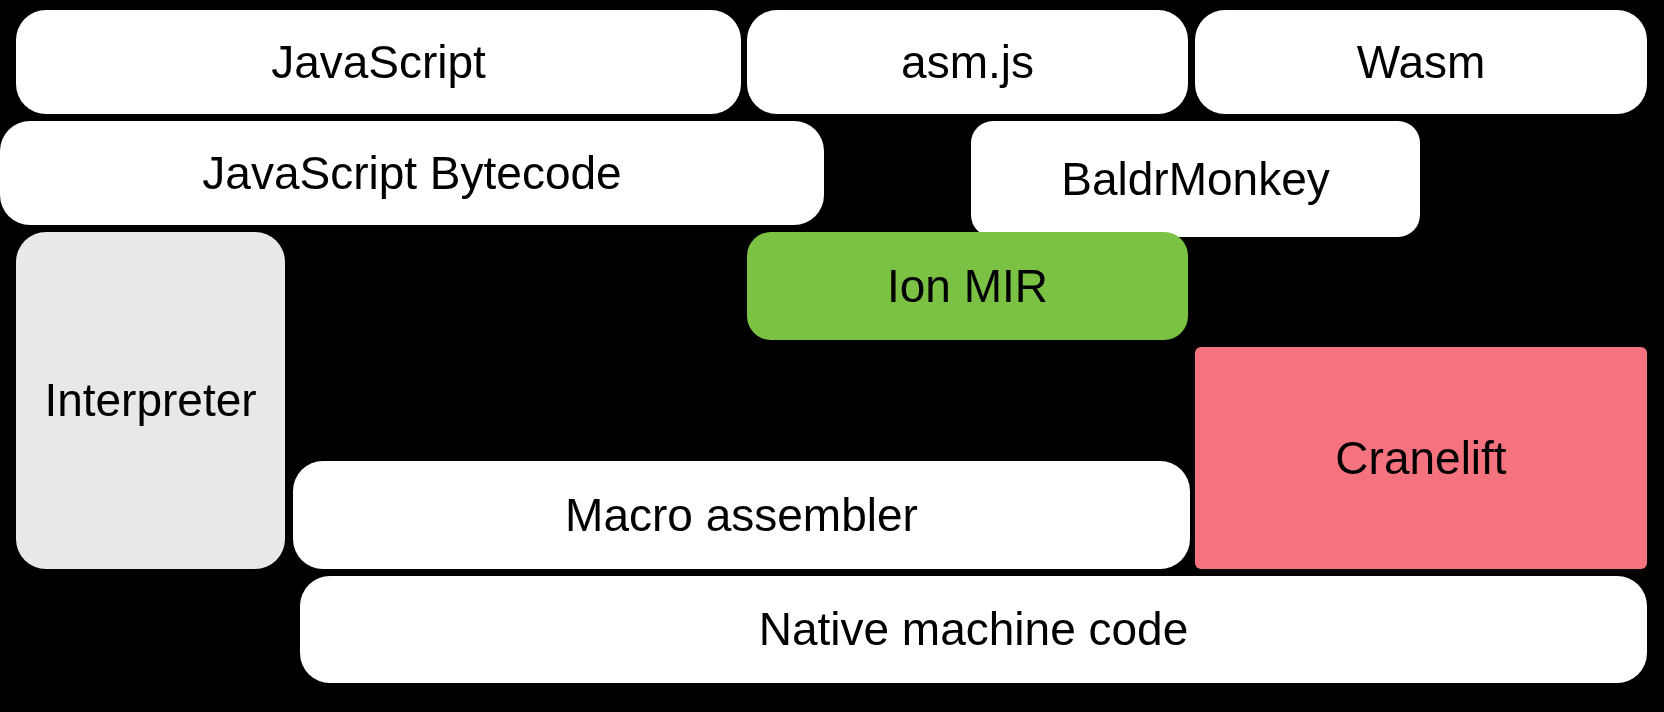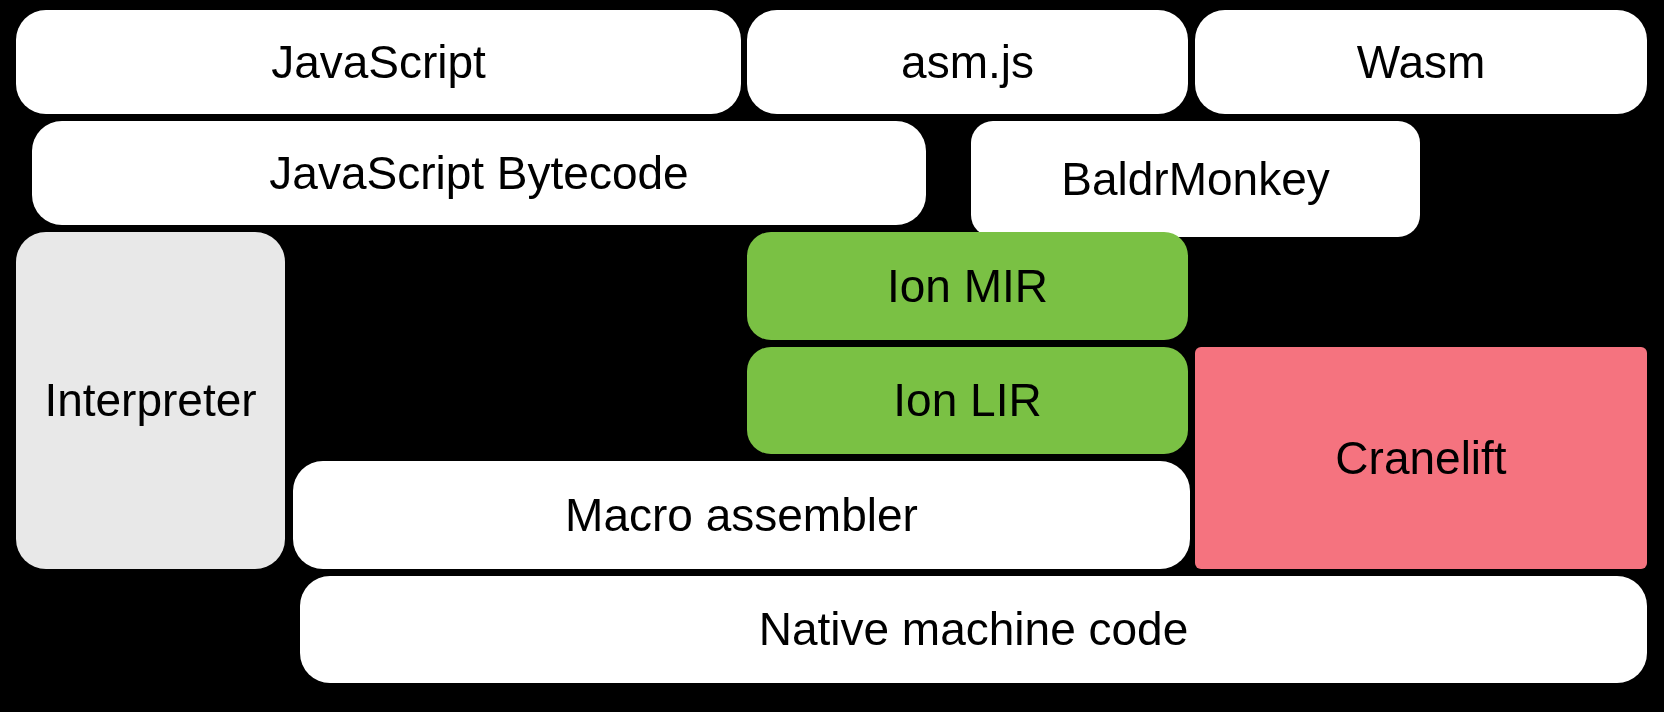--- a/index.html
+++ b/index.html
@@ -33,21 +33,21 @@
   }
   .c-white { background: #ffffff; }
   .c-gray  { background: #e8e8e8; }
   .c-green { background: #7ac144; border-radius: 24px; }
   .c-pink  { background: #f5737f; border-radius: 6px; }
 
   
   .b-js        { left: 16px;   top: 10px;  width: 725px;  height: 104px; }
   .b-asmjs     { left: 747px;  top: 10px;  width: 441px;  height: 104px; }
   .b-wasm      { left: 1195px; top: 10px;  width: 452px;  height: 104px; }
-  .b-bytecode  { left: 32px;   top: 121px; width: 894px;  height: 104px; }
+  .b-bytecode  { left: 0;   top: 121px; width: 824px;  height: 104px; }
   .b-baldr     { left: 971px;  top: 121px; width: 449px;  height: 116px; border-radius: 22px; }
   .b-interp    { left: 16px;   top: 232px; width: 269px;  height: 337px; }
   .b-baseline  { left: 293px;  top: 232px; width: 448px;  height: 222px; }
   .b-baseline .label { max-width: 280px; } 
   .b-mir       { left: 747px;  top: 232px; width: 441px;  height: 108px; }
   .b-lir       { left: 747px;  top: 347px; width: 441px;  height: 107px; }
   .b-cranelift { left: 1195px; top: 347px; width: 452px;  height: 222px; }
   .b-macro     { left: 293px;  top: 461px; width: 897px;  height: 108px; }
   .b-native    { left: 300px;  top: 576px; width: 1347px; height: 107px; }
 </style>
@@ -78,23 +78,20 @@
 
   <div class="box c-gray b-interp">
     <span class="label">Interpreter</span>
   </div>
 
 
   <div class="box c-green b-mir">
     <span class="label">Ion MIR</span>
   </div>
 
-  <div class="box c-green b-lir">
-    <span class="label">Ion LIR</span>
-  </div>
 
   <div class="box c-pink b-cranelift">
     <span class="label">Cranelift</span>
   </div>
 
   <div class="box c-white b-macro">
     <span class="label">Macro assembler</span>
   </div>
 
   <div class="box c-white b-native">

